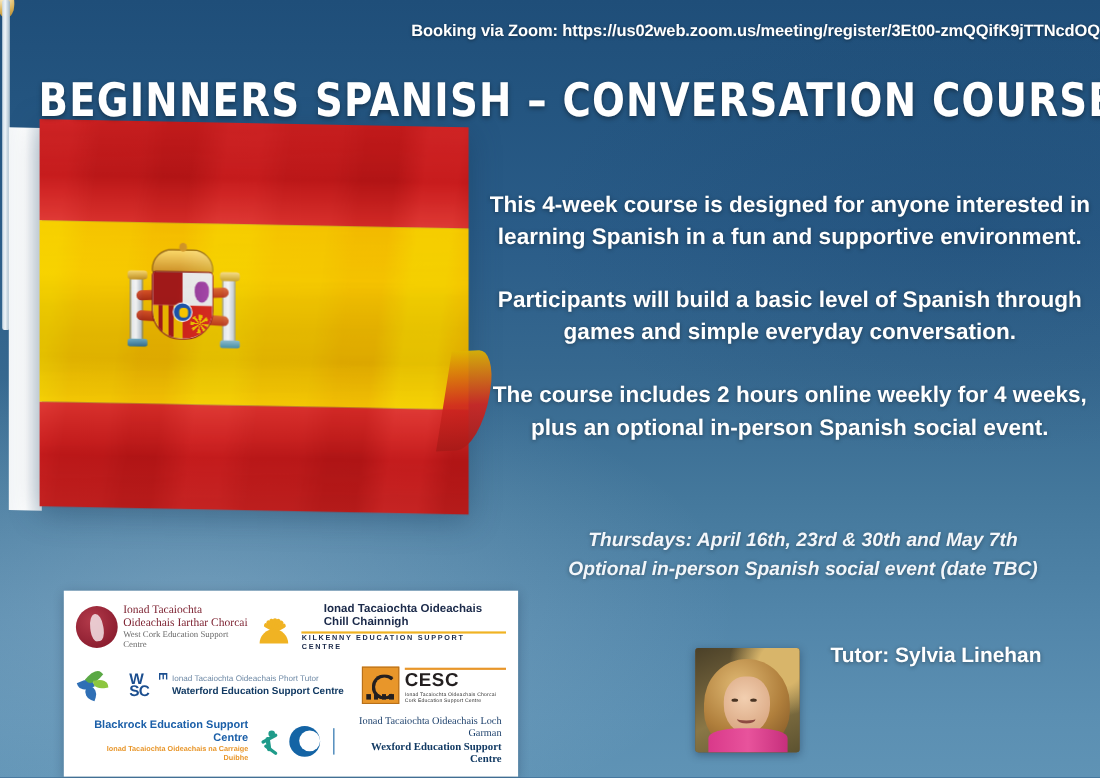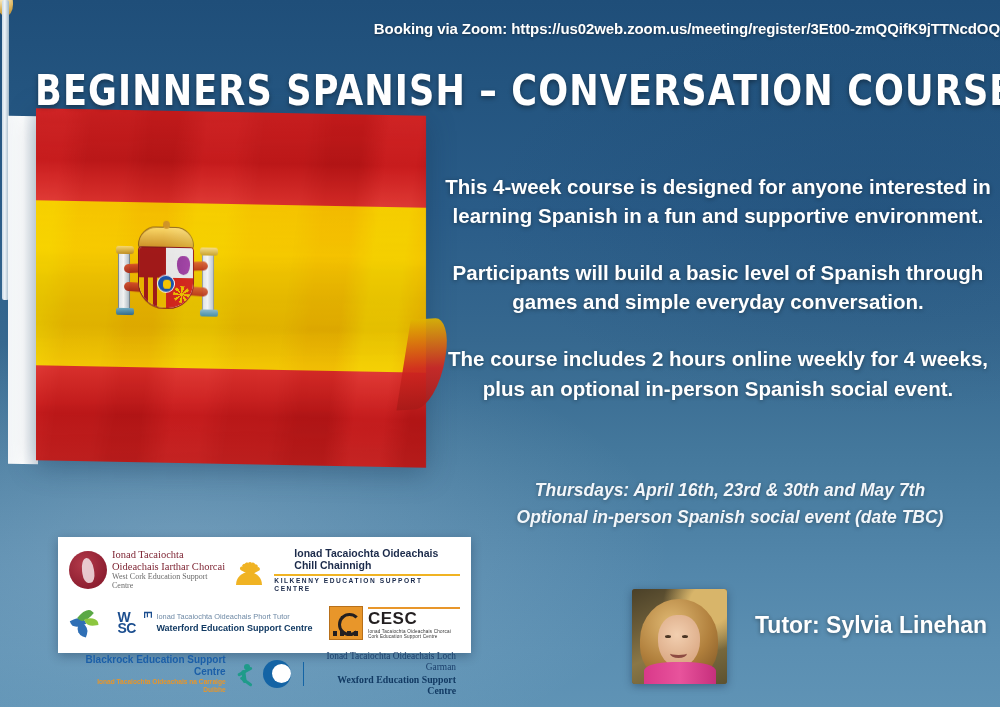--- a/index.html
+++ b/index.html
@@ -208,21 +208,21 @@
     font-weight:bold;
     font-style:italic;
     line-height:1.55;
     text-shadow:0 1px 4px rgba(0,0,0,.34);
     z-index:6;
   }
 
   
   .logos{
     position:absolute;
-    left:58px; top:537px; width:413px; height:116px;
+    left:58px; top:537px; width:413px; height:169px;
     background:#ffffff;
     box-shadow:0 3px 10px rgba(0,20,45,.30);
     padding:9px 11px 7px;
     z-index:6;
   }
   .logo-row{ display:flex; align-items:center; }
   .row1{ justify-content:space-between; height:48px; }
   .row2{ justify-content:space-between; height:50px; margin-top:4px; }
   .row3{ justify-content:space-between; height:36px; margin-top:8px; padding:0 4px;text-align:right; }
 
@@ -365,23 +365,23 @@
   .tp-smile{
     position:absolute; left:38px; top:60px; width:17px; height:9px;
     border-bottom:3px solid #8d4b42; border-radius:0 0 50% 50%;
   }
   .tp-shirt{
     position:absolute; left:12px; bottom:0; width:72px; height:22px;
     background:linear-gradient(90deg,#d9398a,#e8539c 50%,#c62f7c);
     border-radius:40% 40% 0 0;
   }
   .tutor-name{
-    position:absolute; left:755px; top:612px;
+    position:absolute; left:755px; top:586px;
     color:#ffffff;
-    font-size:23px;
+    font-size:19px;
     font-weight:bold;
     text-shadow:0 1px 4px rgba(0,0,0,.40);
     white-space:nowrap;
     z-index:6;
   }
 </style>
 </head>
 <body>
 
 <div class="flyer">

